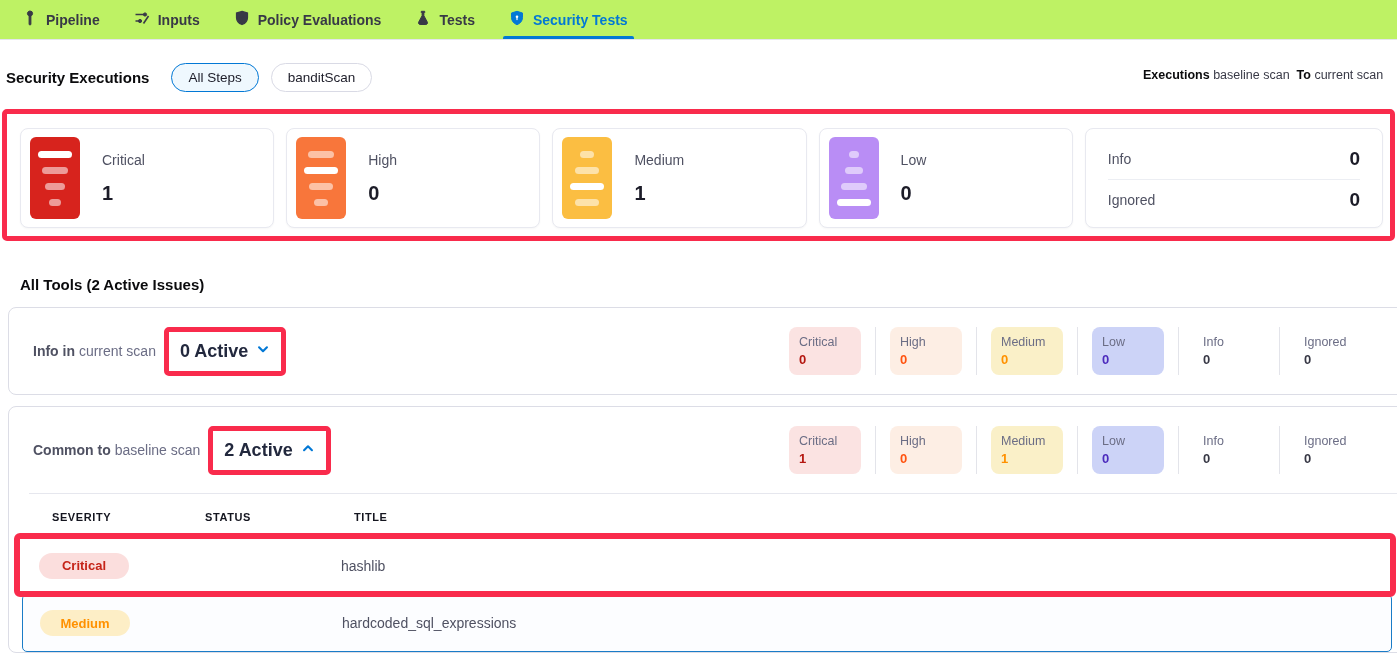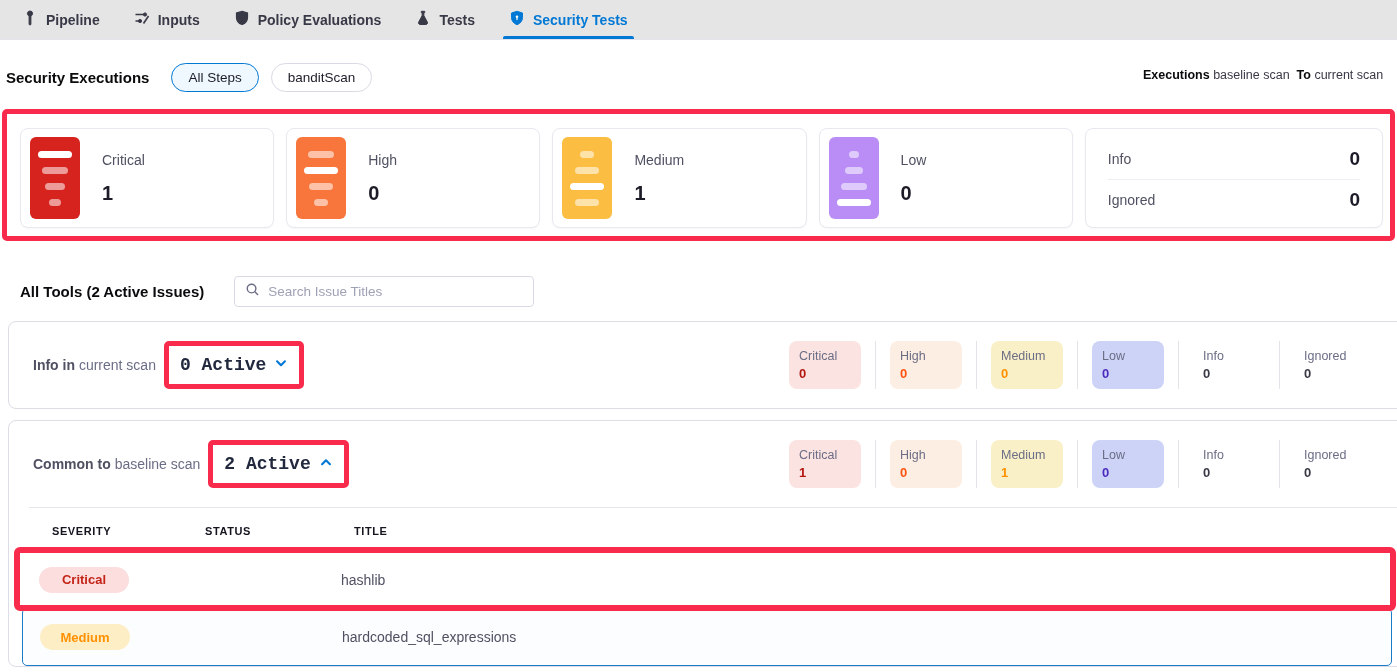--- a/index.html
+++ b/index.html
@@ -2,21 +2,21 @@
 <html><head>
 <meta charset="utf-8">
 <style>
   * { margin:0; padding:0; box-sizing:border-box; }
   html,body { width:1397px; height:672px; overflow:hidden; background:#fff;
     font-family:"Liberation Sans","DejaVu Sans",sans-serif; color:#1c1c28; }
   .page { position:relative; width:1397px; height:672px; }
 
   
   .topnav { height:40px; display:flex; align-items:stretch; gap:34px; padding-left:22px;
-    border-bottom:1px solid #e4e5ec; background:#e5e5e5; }
+    border-bottom:1px solid #e4e5ec; background:#bef264; }
   .tab { display:flex; align-items:center; gap:8px; font-size:14px; font-weight:600;
     color:#383946; cursor:pointer; position:relative; }
   .tab svg { width:16px; height:16px; }
   .tab .ic { fill:#383946; stroke:#383946; }
   .tab.active { color:#0278d5; }
   .tab.active .ic { fill:#0278d5; stroke:#0278d5; }
   .tab.active::after { content:""; position:absolute; left:-6px; right:-6px; bottom:0;
     height:3px; background:#0278d5; border-radius:2px 2px 0 0; }
 
   
@@ -72,21 +72,21 @@
   .search-box input::placeholder { color:#9fa1b5; }
 
   
   .section { position:relative; margin:14px 0 0 8px; width:1500px; background:#fff;
     border:1px solid #dcdde6; border-radius:8px; }
   .section + .section { margin-top:11px; }
   .collapse-row { position:relative; height:86px; display:flex; align-items:center; padding-left:24px; }
   .scope-text { font-size:14px; color:#6b6d85; }
   .scope-text b { color:#4f5162; }
   .active-btn { position:relative; margin-left:14px; display:inline-flex; align-items:center; gap:8px;
-    padding:6px 10px; cursor:pointer;font-family:Liberation Mono, monospace; }
+    padding:6px 10px; cursor:pointer; }
   .active-btn .alabel { font-size:18px; font-weight:bold; color:#22283d; }
   .btn-annotation { left:-6px; right:-6px; top:-8px; bottom:-8px; }
   .chips { position:absolute; left:780px; top:19px; display:flex; align-items:center; }
   .chip { width:72px; height:48px; border-radius:8px; padding:6px 10px;
     display:flex; flex-direction:column; justify-content:center; gap:3px; }
   .chip .clabel { font-size:12.5px; color:#6b6d85; }
   .chip .ccount { font-size:13px; font-weight:bold; color:#383946; }
   .chip-critical { background:#fbe3e2; } .chip-critical .ccount { color:#b41710; }
   .chip-high { background:#fdeee4; } .chip-high .ccount { color:#ff5310; }
   .chip-medium { background:#faf0c8; } .chip-medium .ccount { color:#ff9100; }
@@ -228,27 +228,20 @@
         <div class="info-line">
           <span class="lbl">Ignored</span>
           <span class="num">0</span>
         </div>
       </div>
     </div>
   </div>
 
   <div class="tools-row">
     <span class="tools-title">All Tools (2 Active Issues)</span>
-    <div class="search-box">
-      <span><svg width="15" height="15" viewBox="0 0 16 16" fill="none" stroke="#6b6d85" stroke-width="1.5">
-            <circle cx="7" cy="7" r="4.6"></circle>
-            <path d="m10.5 10.5 3.4 3.4"></path>
-          </svg></span>
-      <input type="text" value="" placeholder="Search Issue Titles" style="">
-    </div>
   </div>
 
   <div class="section">
     <div class="collapse-row">
       <span class="scope-text">
         <b>Info in</b> <span>current scan</span>
       </span>
       <span class="active-btn">
         <span class="alabel">0 Active</span>
         <span><svg class="chev" viewBox="0 0 16 16" fill="none" stroke="#0278d5" stroke-width="2.4" stroke-linecap="round" stroke-linejoin="round">

